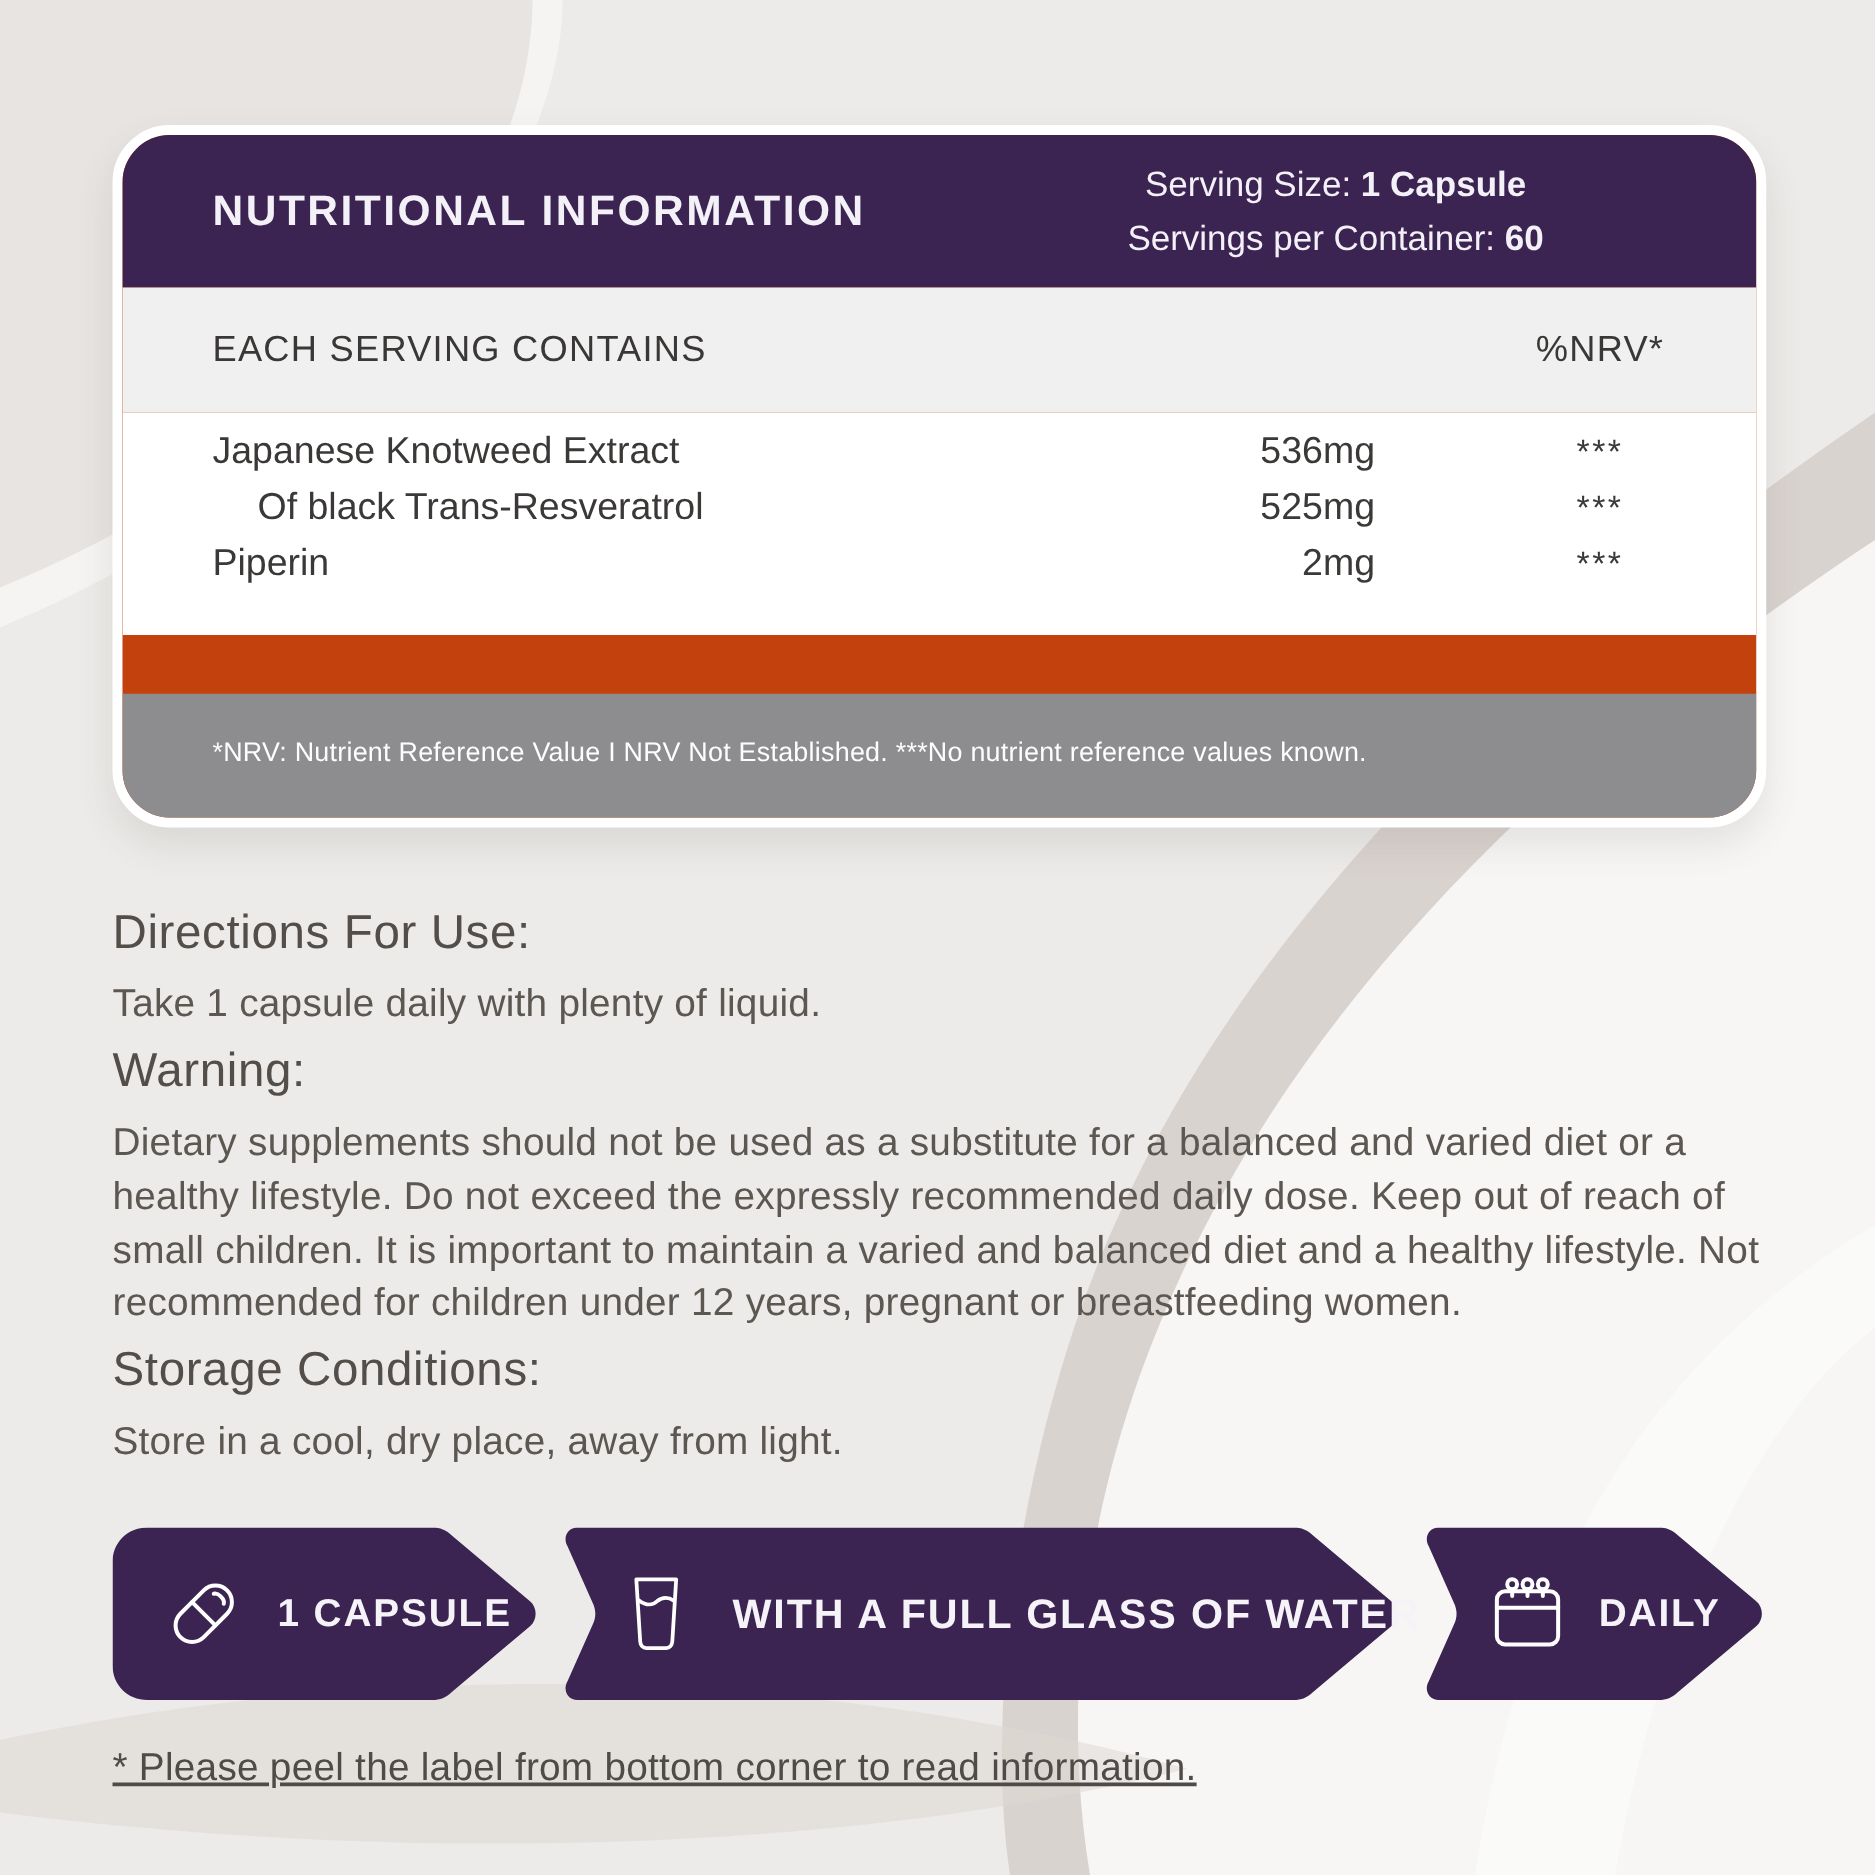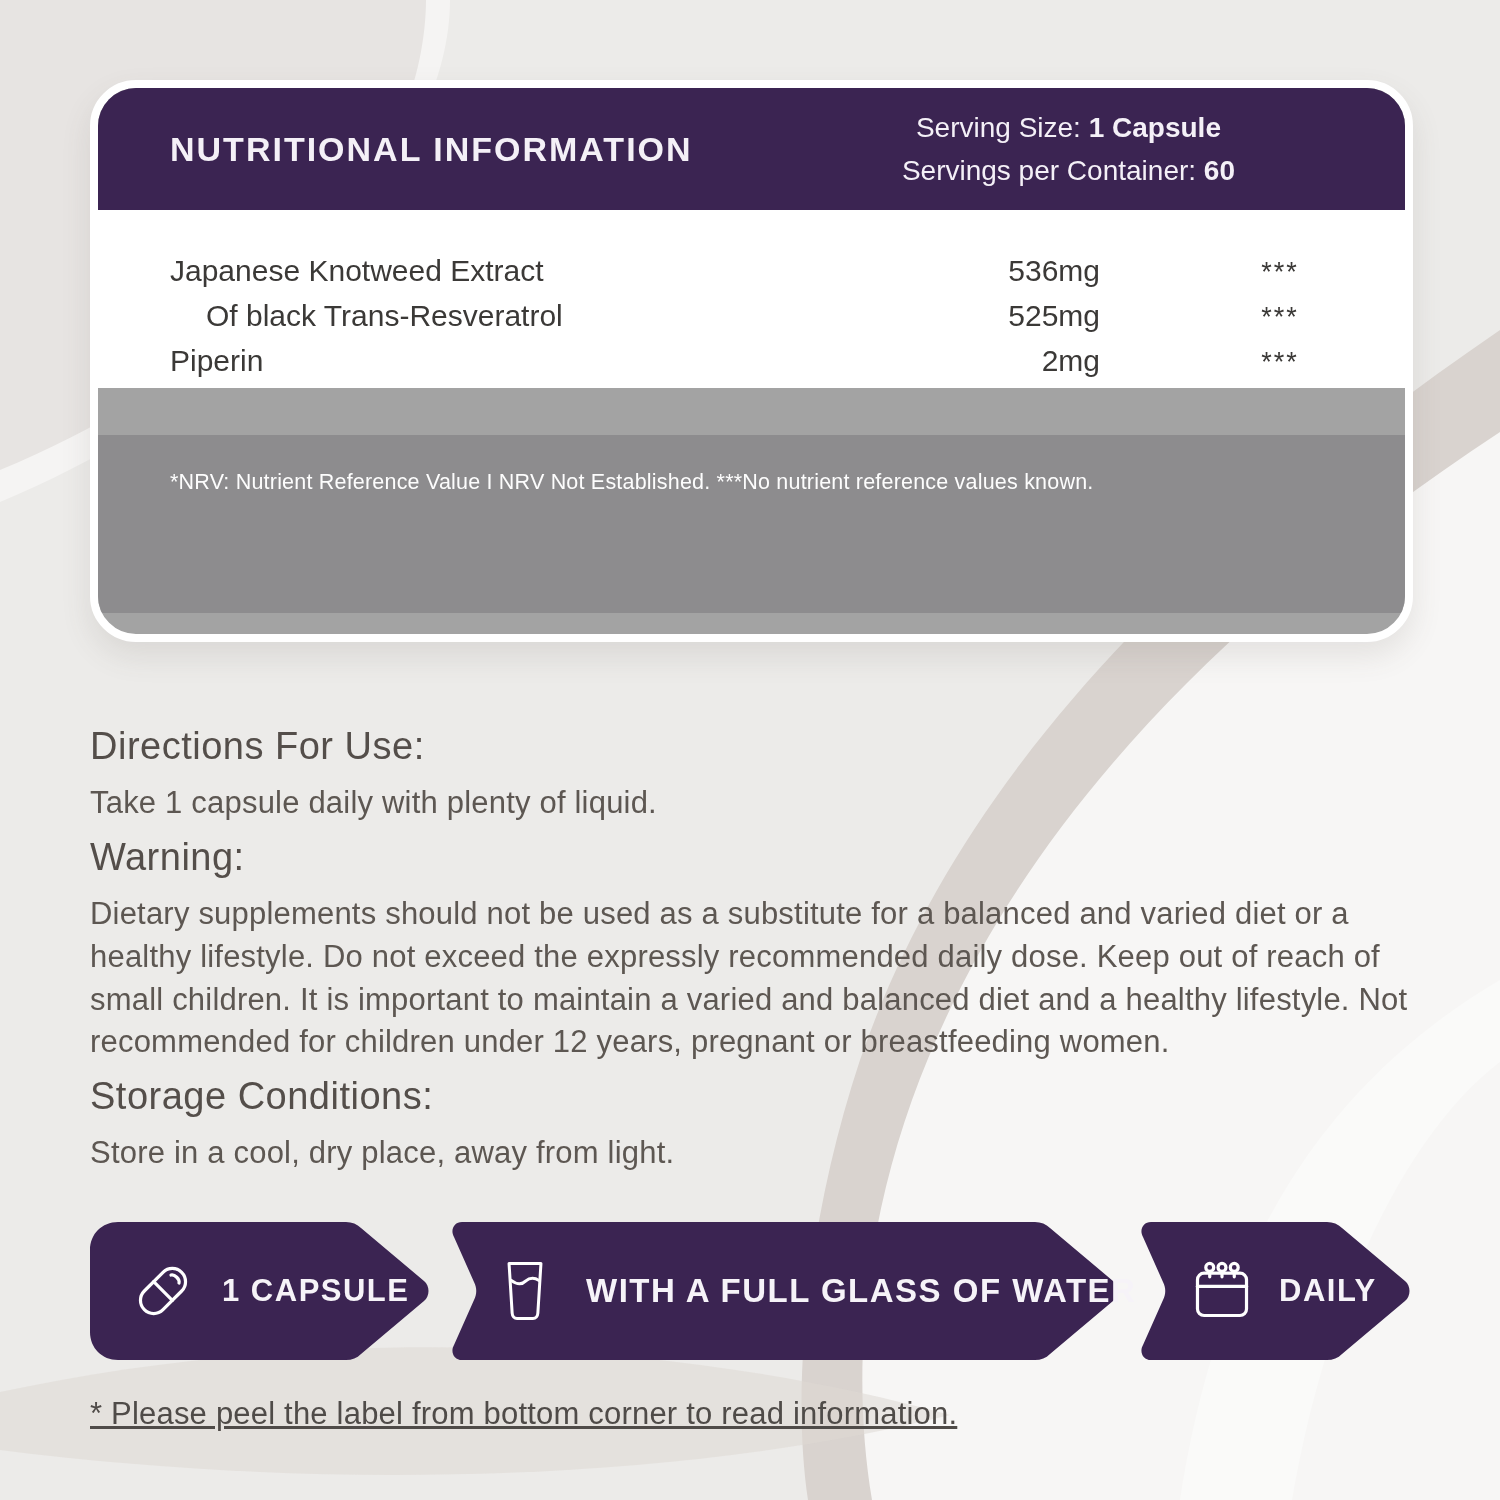--- a/index.html
+++ b/index.html
@@ -1,33 +1,33 @@
 <!DOCTYPE html>
 <html><head>
 <meta charset="utf-8">
 <style>
   html,body{margin:0;padding:0;background:#ecebe9;}
   #stage{position:relative;width:1500px;height:1500px;overflow:hidden;
          font-family:"Liberation Sans", sans-serif;}
   .bg{position:absolute;inset:0;}
 
   
-  .card{position:absolute;left:90px;top:80px;width:1323px;height:562px;
+  .card{position:absolute;left:90px;top:100px;width:1323px;height:562px;
         box-sizing:border-box;border:8px solid #fff;border-radius:46px;
-        overflow:hidden;background:#a3a3a3;box-shadow:0 14px 30px rgba(90,80,75,.12);}
+        overflow:hidden;background:#c2410c;box-shadow:0 14px 30px rgba(90,80,75,.12);}
   .card-header{height:122px;background:#3b2452;display:flex;align-items:center;
         justify-content:space-between;padding:0 170px 0 72px;}
   .card-title{color:#f4f0f7;font-size:34px;font-weight:700;letter-spacing:2px;}
   .serving-info{color:#f4f0f7;font-size:28px;text-align:center;line-height:1.55;}
   .serving-info b{font-weight:700;}
   .table-head{height:100px;background:#f1f0f0;display:flex;align-items:center;
         padding-left:72px;color:#3a3836;font-size:29px;letter-spacing:1px;}
   .table-head .col-name{flex:1;}
   .col-nrv{width:250px;text-align:center;flex:none;}
-  .table-body{height:178px;background:#fff;padding-top:44px;box-sizing:border-box;}
+  .table-body{height:178px;background:#fff;padding-top:14px;box-sizing:border-box;}
   .t-row{display:flex;align-items:baseline;padding-left:72px;margin-bottom:11px;
         color:#3b3937;font-size:30px;}
   .t-row .name{flex:1;}
   .t-row.indent .name{padding-left:36px;}
   .t-row .amt{width:220px;text-align:right;padding-right:55px;box-sizing:border-box;flex:none;}
   .t-row .nrv{width:250px;text-align:center;flex:none;font-size:27px;letter-spacing:2px;}
   .card-foot{background:#8d8c8e;color:#fdfdfd;padding:32px 95px 0 72px;height:146px;margin-top:47px;}
   .card-foot p{margin:0 0 14px 0;font-size:21.5px;line-height:1.42;letter-spacing:.2px;}
   .card-foot b{font-weight:700;}
 
@@ -80,20 +80,24 @@
           <span>Serving Size:</span>
           <b>1 Capsule</b>
         </div>
         <div>
           <span>Servings per Container:</span>
           <b>60</b>
         </div>
       </div>
     </div>
 
+    <div class="table-head">
+      <span class="col-name">EACH SERVING CONTAINS</span>
+      <span class="col-nrv">%NRV*</span>
+    </div>
 
     <div class="table-body">
       <div class="t-row">
         <span class="name">Japanese Knotweed Extract</span>
         <span class="amt">536mg</span>
         <span class="nrv">***</span>
       </div>
       <div class="t-row indent">
         <span class="name">Of black Trans-Resveratrol</span>
         <span class="amt">525mg</span>

